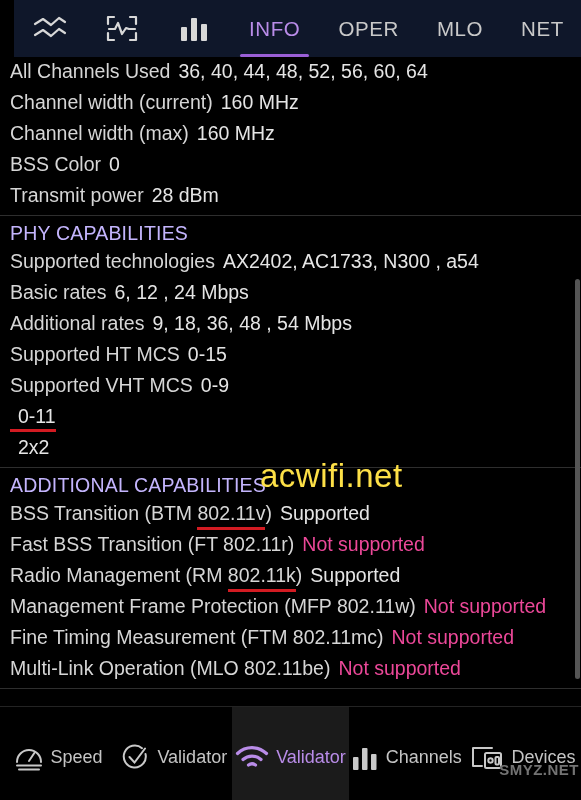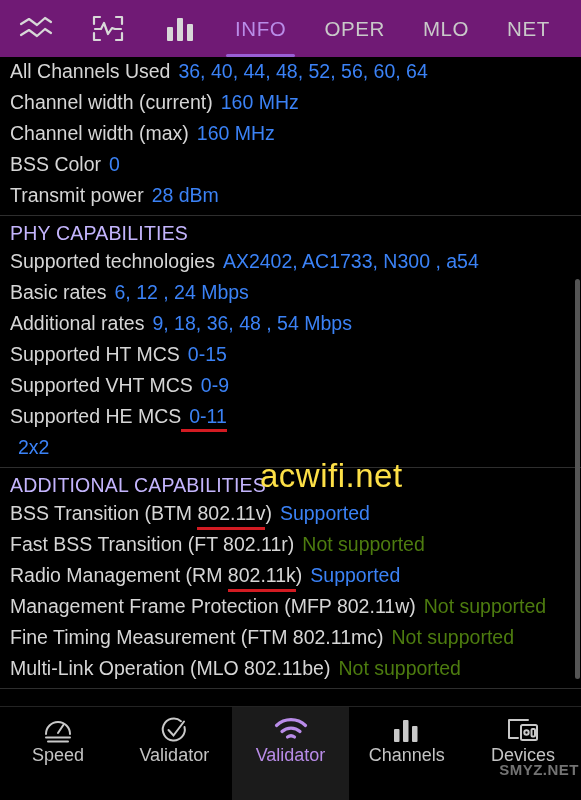--- a/index.html
+++ b/index.html
@@ -15,25 +15,26 @@
     background: #000;
     display: flex;
     flex-direction: column;
   }
 
   
   .tabstrip {
     position: relative;
     height: 57px;
     flex: 0 0 57px;
-    background: #701a75;
+    background: #0f172a;
     display: flex;
     align-items: flex-start;
     overflow: hidden;
     white-space: nowrap;
+    margin-left: 14px;
   }
   .tab-icon {
     flex: 0 0 auto;
     display: flex;
     align-items: center;
     justify-content: center;
     height: 57px;
     width: 72px;
   }
   .tab-icon svg { display: block; }
@@ -87,27 +88,27 @@
     min-height: 31px;
   }
   .row .label {
     font-size: 19.5px;
     color: #d6d6d6;
     white-space: nowrap;
     position: relative;
   }
   .row .value {
     font-size: 19.5px;
-    color: #3b82f6;
+    color: #e5e5e5;
     white-space: nowrap;
     text-align: right;
     position: relative;
     padding-left: 8px;
   }
-  .row .value.dim { color: #4d7c0f; }
+  .row .value.dim { color: #ec4899; }
 
   
   .mark {
     position: relative;
     display: inline-block;
   }
   .mark::after {
     content: "";
     position: absolute;
     left: 0; right: 0;
@@ -162,22 +163,24 @@
     flex: 0 0 94px;
     height: 94px;
     background: #000;
     display: flex;
     align-items: stretch;
     border-top: 1px solid #232323;
   }
   .navitem {
     flex: 1 1 0;
     display: flex;
-    flex-direction: column;
+    flex-direction: row;
     align-items: center;
+    justify-content: center;
+    gap: 7px;
     padding-top: 8px;
   }
   .navitem .navicon {
     height: 30px;
     display: flex;
     align-items: center;
     justify-content: center;
   }
   .navitem .navlabel {
     font-size: 18px;
@@ -295,21 +298,20 @@
       </div>
       <div class="row">
         <span class="label">Supported HT MCS</span>
         <span class="value">0-15</span>
       </div>
       <div class="row">
         <span class="label">Supported VHT MCS</span>
         <span class="value">0-9</span>
       </div>
       <div class="row">
-        <span class="label">Supported HE MCS</span>
         <span class="value mark-val">0-11</span>
       </div>
       <div class="row">
         <span class="value">2x2</span>
       </div>
     </div>
 
     <div class="divider"></div>
 
     <div class="section">

